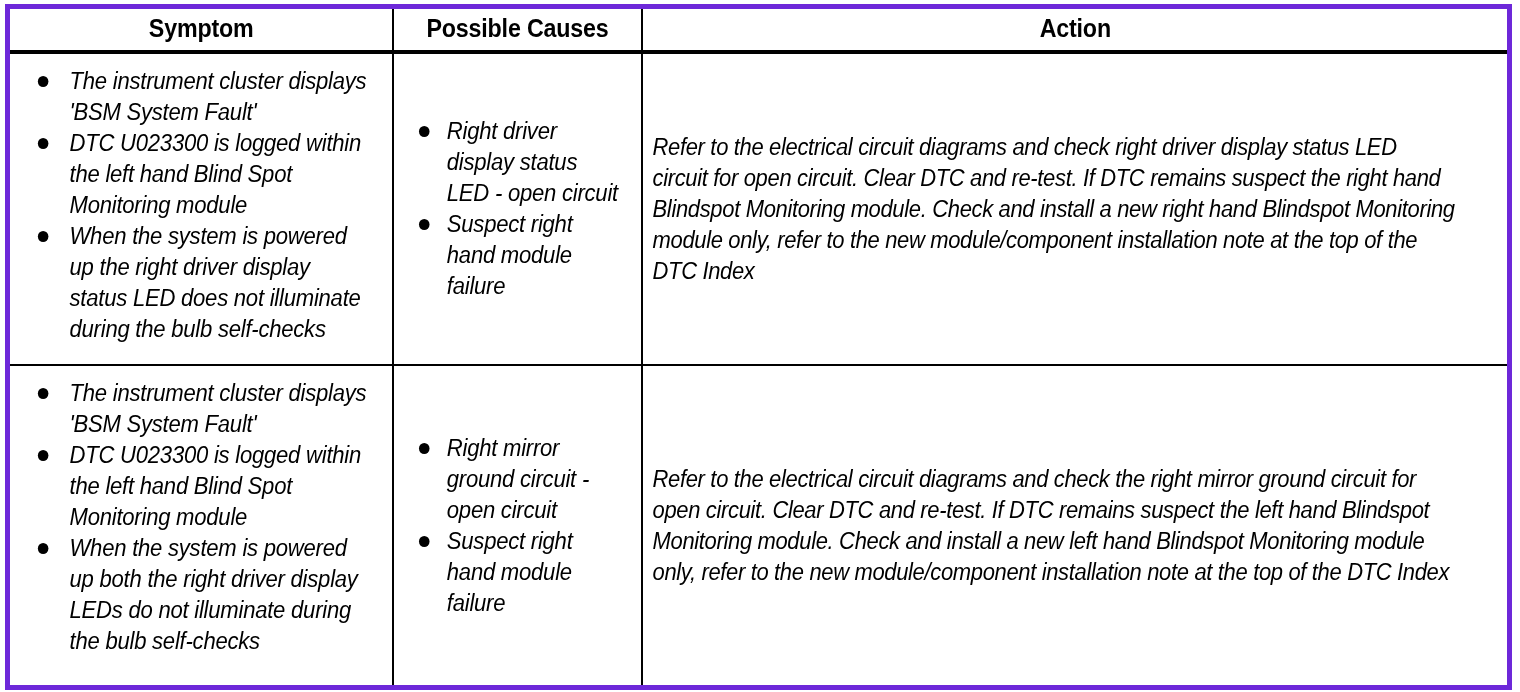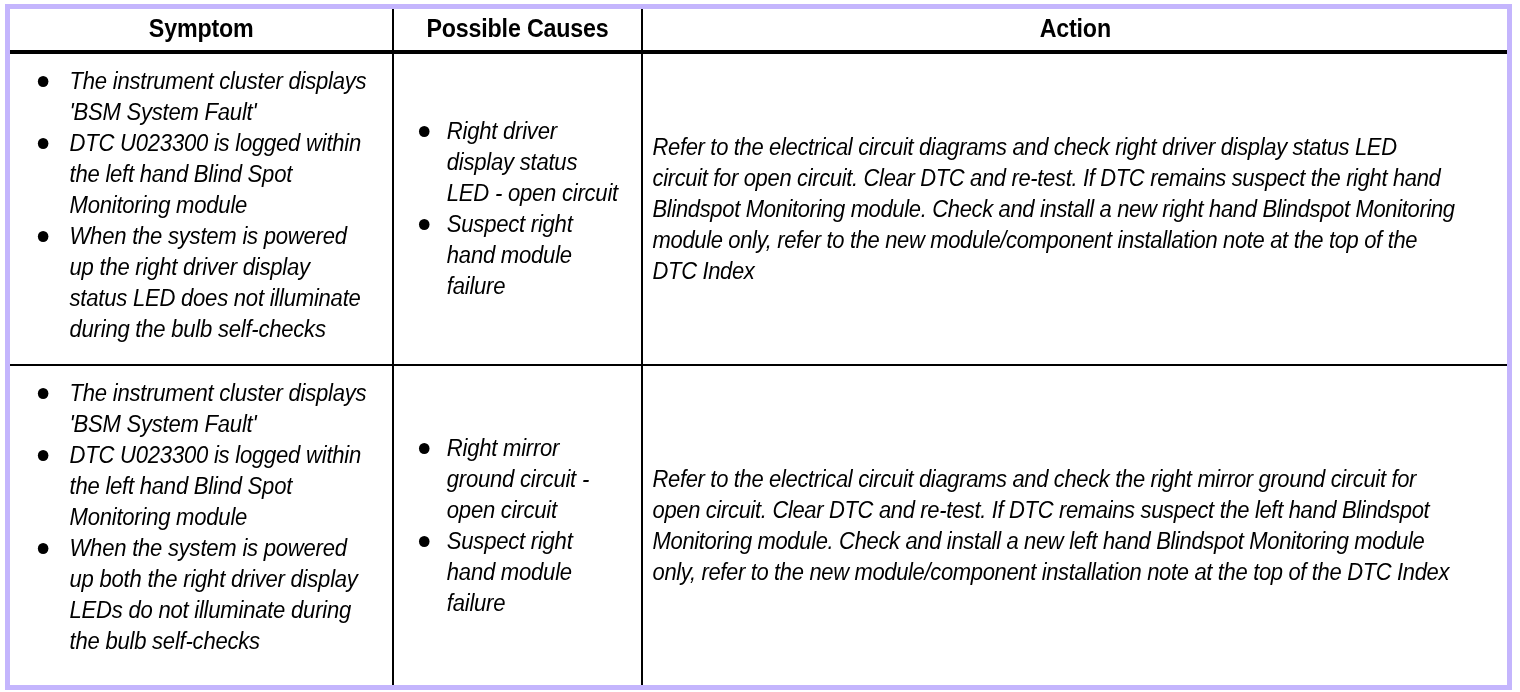--- a/index.html
+++ b/index.html
@@ -32,21 +32,21 @@
 
   table.dtc-table > thead > tr > th,
   table.dtc-table > tbody > tr > td {
     border: 2px solid #000000;
     vertical-align: middle;
     background: #ffffff;
   }
 
   
   table.dtc-table {
-    border: 5px solid #c4b5fd;
+    border: 5px solid #6d28d9;
   }
 
   thead th {
     border-bottom-width: 4px !important;
     border-top: none !important;
     text-align: center;
     font-weight: bold;
     font-size: 25px;
     line-height: 1.05;
     letter-spacing: -0.2px;

